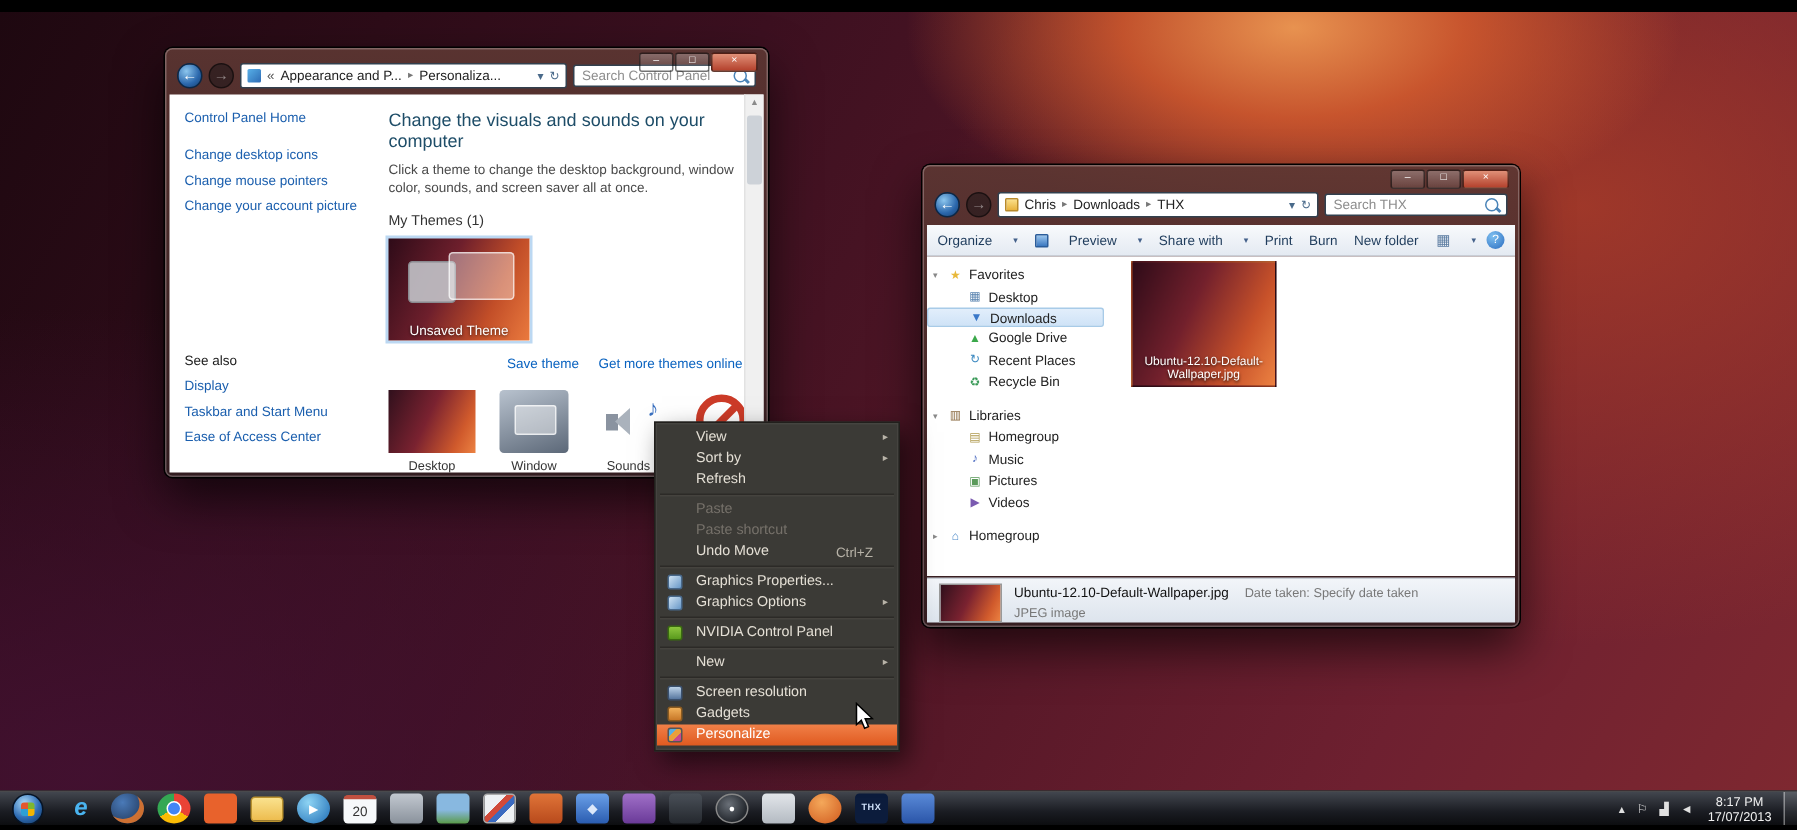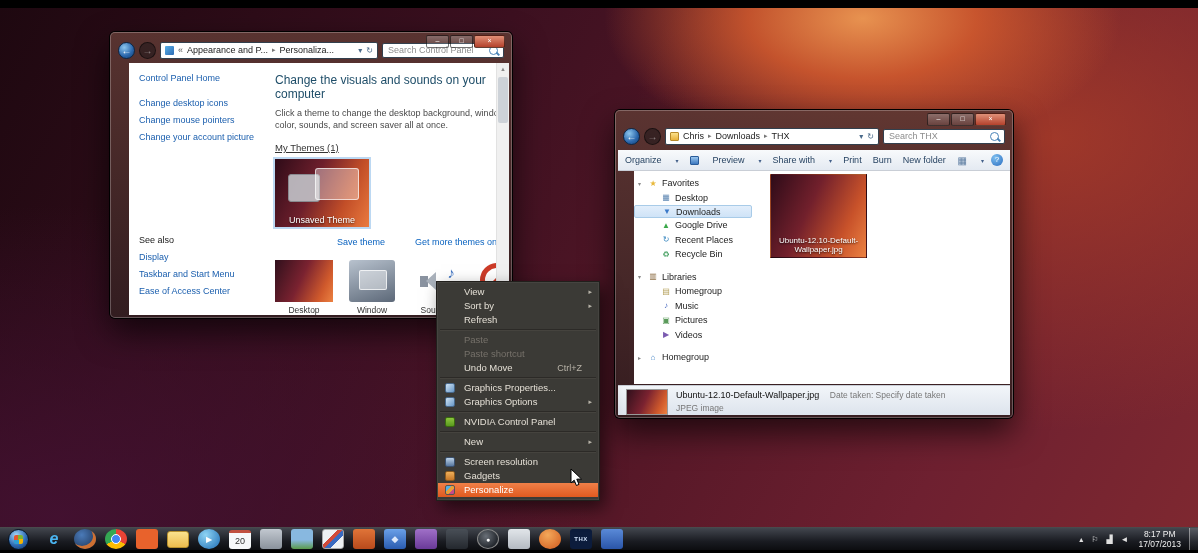--- a/index.html
+++ b/index.html
@@ -36,44 +36,44 @@
   .ex .addr-ico{background:linear-gradient(#fbe08a,#e8b23c);border:1px solid #b88a2a;box-sizing:border-box;}
   .crumb-sep{color:#777;font-size:7px;}
   .crumb-ovf{color:#555;font-size:9px;}
   .addr-right{margin-left:auto;display:flex;gap:4px;color:#4a6a8a;font-size:8px;align-items:center;}
   .searchbox{flex:0 0 122px;height:15px;background:#fff;border:1px solid #32404e;border-radius:2px;
              display:flex;align-items:center;justify-content:space-between;padding:0 5px;
              font-size:9px;color:#8d8d8d;box-sizing:border-box;}
   .mag{width:7px;height:7px;border:1.5px solid #4a84b8;border-radius:50%;position:relative;flex:0 0 auto;}
   .mag::after{content:'';position:absolute;width:4px;height:1.5px;background:#4a84b8;
               transform:rotate(45deg);right:-3px;bottom:-1px;}
-  .client{position:absolute;left:19px;right:3px;background:#fff;}
+  .client{position:absolute;left:3px;right:3px;background:#fff;}
   .cp .client{top:31px;bottom:3px;}
   .ex .client{top:61px;bottom:34px;}
 
   
   .cp-side{position:absolute;left:0;top:0;bottom:0;width:128px;padding:10px 0 0 10px;box-sizing:border-box;font-size:9px;}
   .cp-home{color:#1b5fae;margin-bottom:15px;cursor:pointer;}
   .cp-link{color:#1b5fae;margin-bottom:7px;line-height:10px;cursor:pointer;}
   .see-also{position:absolute;left:10px;bottom:12px;}
   .see-also-h{color:#1a1a1a;margin-bottom:7px;}
   .cp-main{position:absolute;left:128px;right:13px;top:0;bottom:0;padding:10px 4px 0 18px;box-sizing:border-box;overflow:hidden;}
   .cp-title{font-size:12px;color:#1e4d68;margin-bottom:7px;}
   .cp-sub{font-size:9px;color:#4a4a4a;line-height:11.5px;width:245px;}
-  .cp-section{font-size:9.5px;color:#333;margin-top:11px;text-decoration:underline;}
+  .cp-section{font-size:9.5px;color:#333;margin-top:11px;}
   .theme-tile{width:94px;height:68px;margin-top:6px;position:relative;cursor:pointer;
     background:linear-gradient(115deg,#2e0b18 0%,#6e1f2c 40%,#c24e28 72%,#ea7a3e 100%);
     box-shadow:0 0 0 2px #bcd8f2;}
   .theme-mini-win{position:absolute;right:10px;top:9px;width:42px;height:30px;
     background:rgba(255,255,255,.38);border:1px solid rgba(255,255,255,.65);border-radius:3px;}
   .theme-mini-sq{position:absolute;left:13px;top:15px;width:30px;height:26px;
     background:rgba(192,192,198,.92);border:1px solid #8a8a90;border-radius:3px;}
   .theme-name{position:absolute;left:0;right:0;bottom:2px;text-align:center;color:#fff;font-size:9px;
     text-shadow:0 1px 2px rgba(0,0,0,.7);}
-  .theme-links{display:flex;justify-content:flex-end;gap:30px;width:236px;margin-top:10px;font-size:9px;}
+  .theme-links{display:flex;justify-content:flex-end;gap:13px;width:236px;margin-top:10px;font-size:9px;}
   .blue-link{color:#0a63c0;cursor:pointer;}
   .cp-row{display:flex;gap:16px;margin-top:13px;align-items:flex-start;}
   .cp-item{text-align:center;font-size:8.5px;color:#555;cursor:pointer;}
   .cp-item .lbl{color:#333;margin-top:4px;line-height:9.5px;}
   .thumb-bg{width:58px;height:42px;margin:0 auto;
     background:linear-gradient(115deg,#30101c,#7a2230 45%,#d05a2c 80%,#ec8242);}
   .thumb-color{width:46px;height:42px;margin:0 auto;border-radius:3px;position:relative;
     background:linear-gradient(160deg,#b8c2ce,#5c6878);}
   .thumb-color::after{content:'';position:absolute;left:10px;top:10px;width:26px;height:18px;
     background:rgba(255,255,255,.45);border:1px solid rgba(255,255,255,.7);border-radius:2px;}

